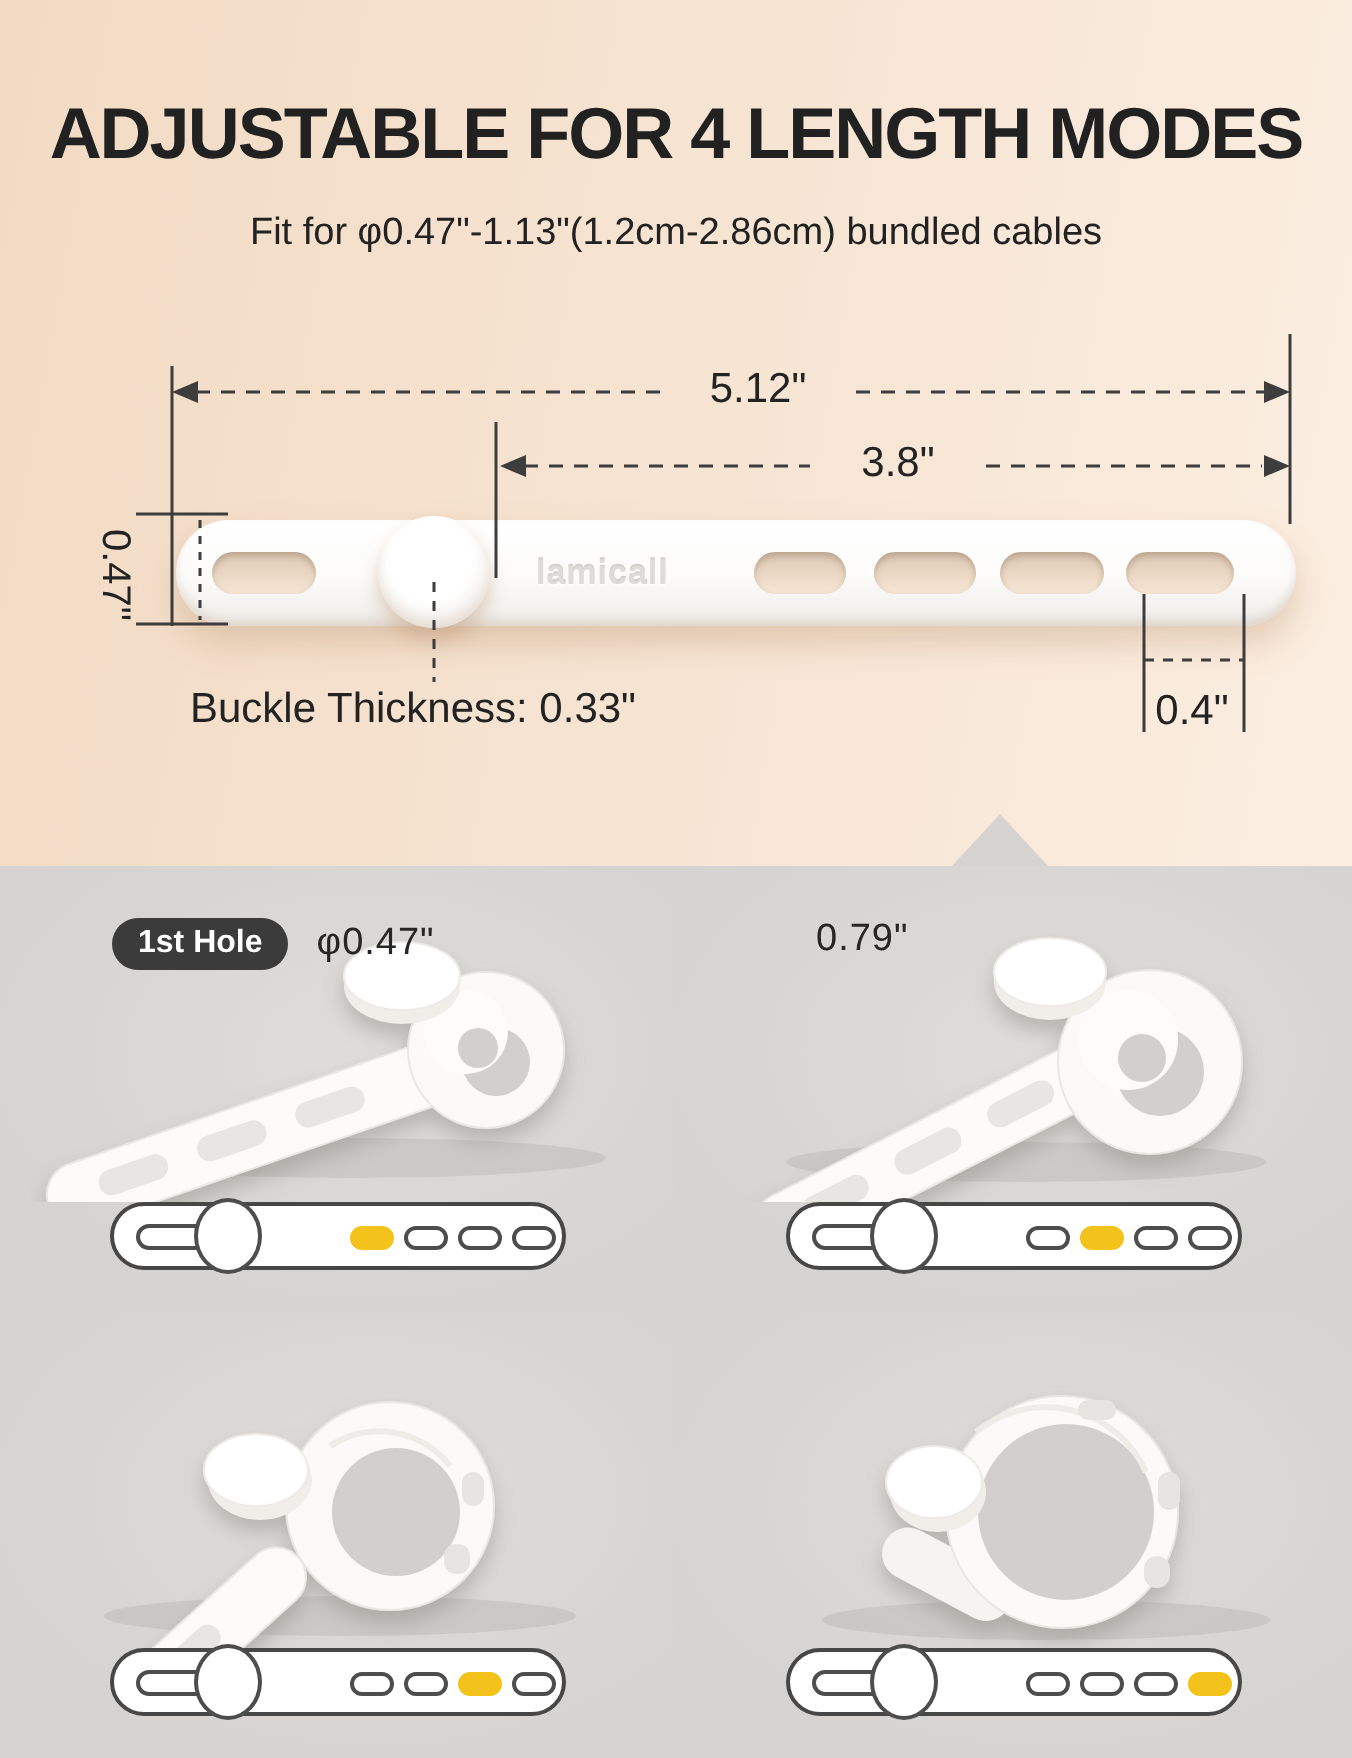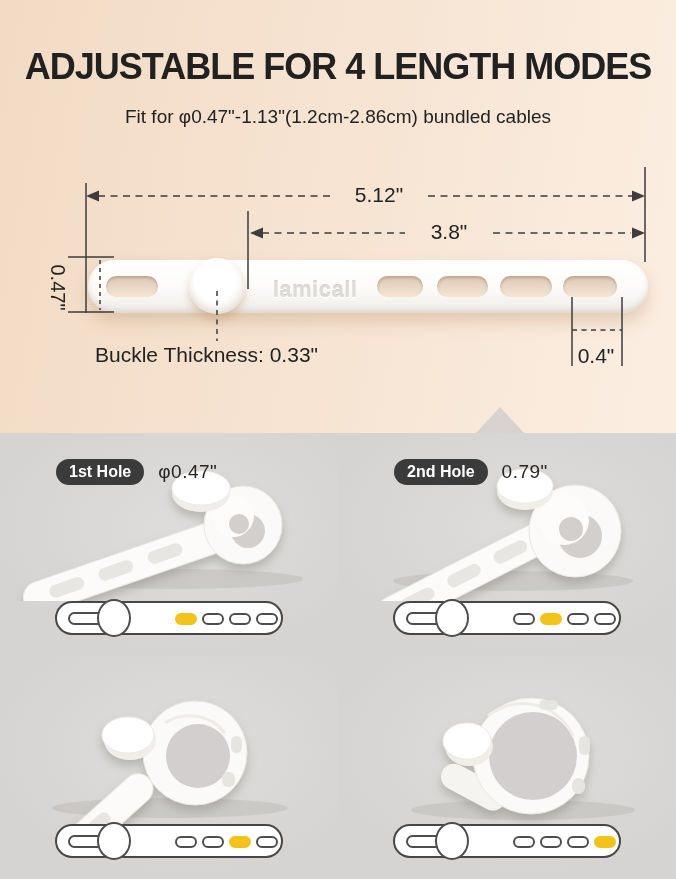--- a/index.html
+++ b/index.html
@@ -18,22 +18,22 @@
   
   .strap { position:absolute; left:88px; top:260px; width:560px; height:53px; border-radius:27px;
     background:linear-gradient(180deg,#ffffff 0%,#fcfbfa 55%,#efece8 100%);
     box-shadow:0 9px 16px rgba(184,146,110,0.35), inset 0 -3px 5px rgba(198,176,154,0.35); }
   .strap-slot { position:absolute; top:276px; height:21px; border-radius:11px;
     background:linear-gradient(180deg,#dcc8b4,#f6e6d4);
     box-shadow:inset 0 2px 3px rgba(140,110,85,0.4); }
   .buckle { position:absolute; left:189px; top:258px; width:56px; height:56px; border-radius:50%;
     background:radial-gradient(circle at 45% 38%, #ffffff 45%, #f3f0ec 80%, #eae6e1 100%);
     box-shadow:0 6px 9px rgba(184,146,110,0.4), inset 0 -4px 6px rgba(205,185,165,0.35); }
-  .brand-logo { position:absolute; left:268px; top:277px; width:94px; text-align:center;
-    font-size:22px; font-weight:bold; letter-spacing:0.5px; color:#dedcd8;
+  .brand-logo { position:absolute; left:268px; top:277px; width:94px; text-align:left;
+    font-size:17px; font-weight:bold; letter-spacing:0.5px; color:#dedcd8;
     text-shadow:0 1px 0 #ffffff, 0 -1px 0 #d2cec9; }
 
   .dims-svg { position:absolute; left:0; top:0; width:676px; height:433px; }
 
   .dim-label { position:absolute; font-size:21px; color:#232323; text-align:center; white-space:nowrap; }
   .dim-total { left:330px; top:183px; width:98px; }
   .dim-inner { left:405px; top:220px; width:88px; }
   .dim-width { left:34px; top:276px; width:46px; transform:rotate(90deg); font-size:20px; }
   .dim-hole  { left:568px; top:344px; width:56px; }
   .dim-buckle{ left:95px;  top:343px; width:300px; text-align:left; }
@@ -181,21 +181,20 @@
           </g>
           <circle cx="222" cy="76" r="46" fill="#fbfaf8" stroke="#eae7e3"></circle>
           <circle cx="227" cy="81" r="22" fill="#d2cfcc"></circle>
           <circle cx="211" cy="65" r="25" fill="#fdfcfb"></circle>
           <circle cx="218" cy="74" r="12" fill="#d2cfcc"></circle>
           <ellipse cx="172" cy="36" rx="28" ry="19" fill="#f1eeea"></ellipse>
           <ellipse cx="172" cy="31" rx="28" ry="17" fill="#ffffff" stroke="#edebe7"></ellipse>
         </g>
       </svg>
       <div class="badge-row">
-        <span class="hole-badge">2nd Hole</span>
         <span class="hole-value">0.79"</span>
       </div>
       <div class="mini">
         <span class="m-slot m-first"></span>
         <span class="m-circle"></span>
         <span class="m-slot hole h1"></span>
         <span class="m-slot hole h2 active"></span>
         <span class="m-slot hole h3"></span>
         <span class="m-slot hole h4"></span>
       </div>

